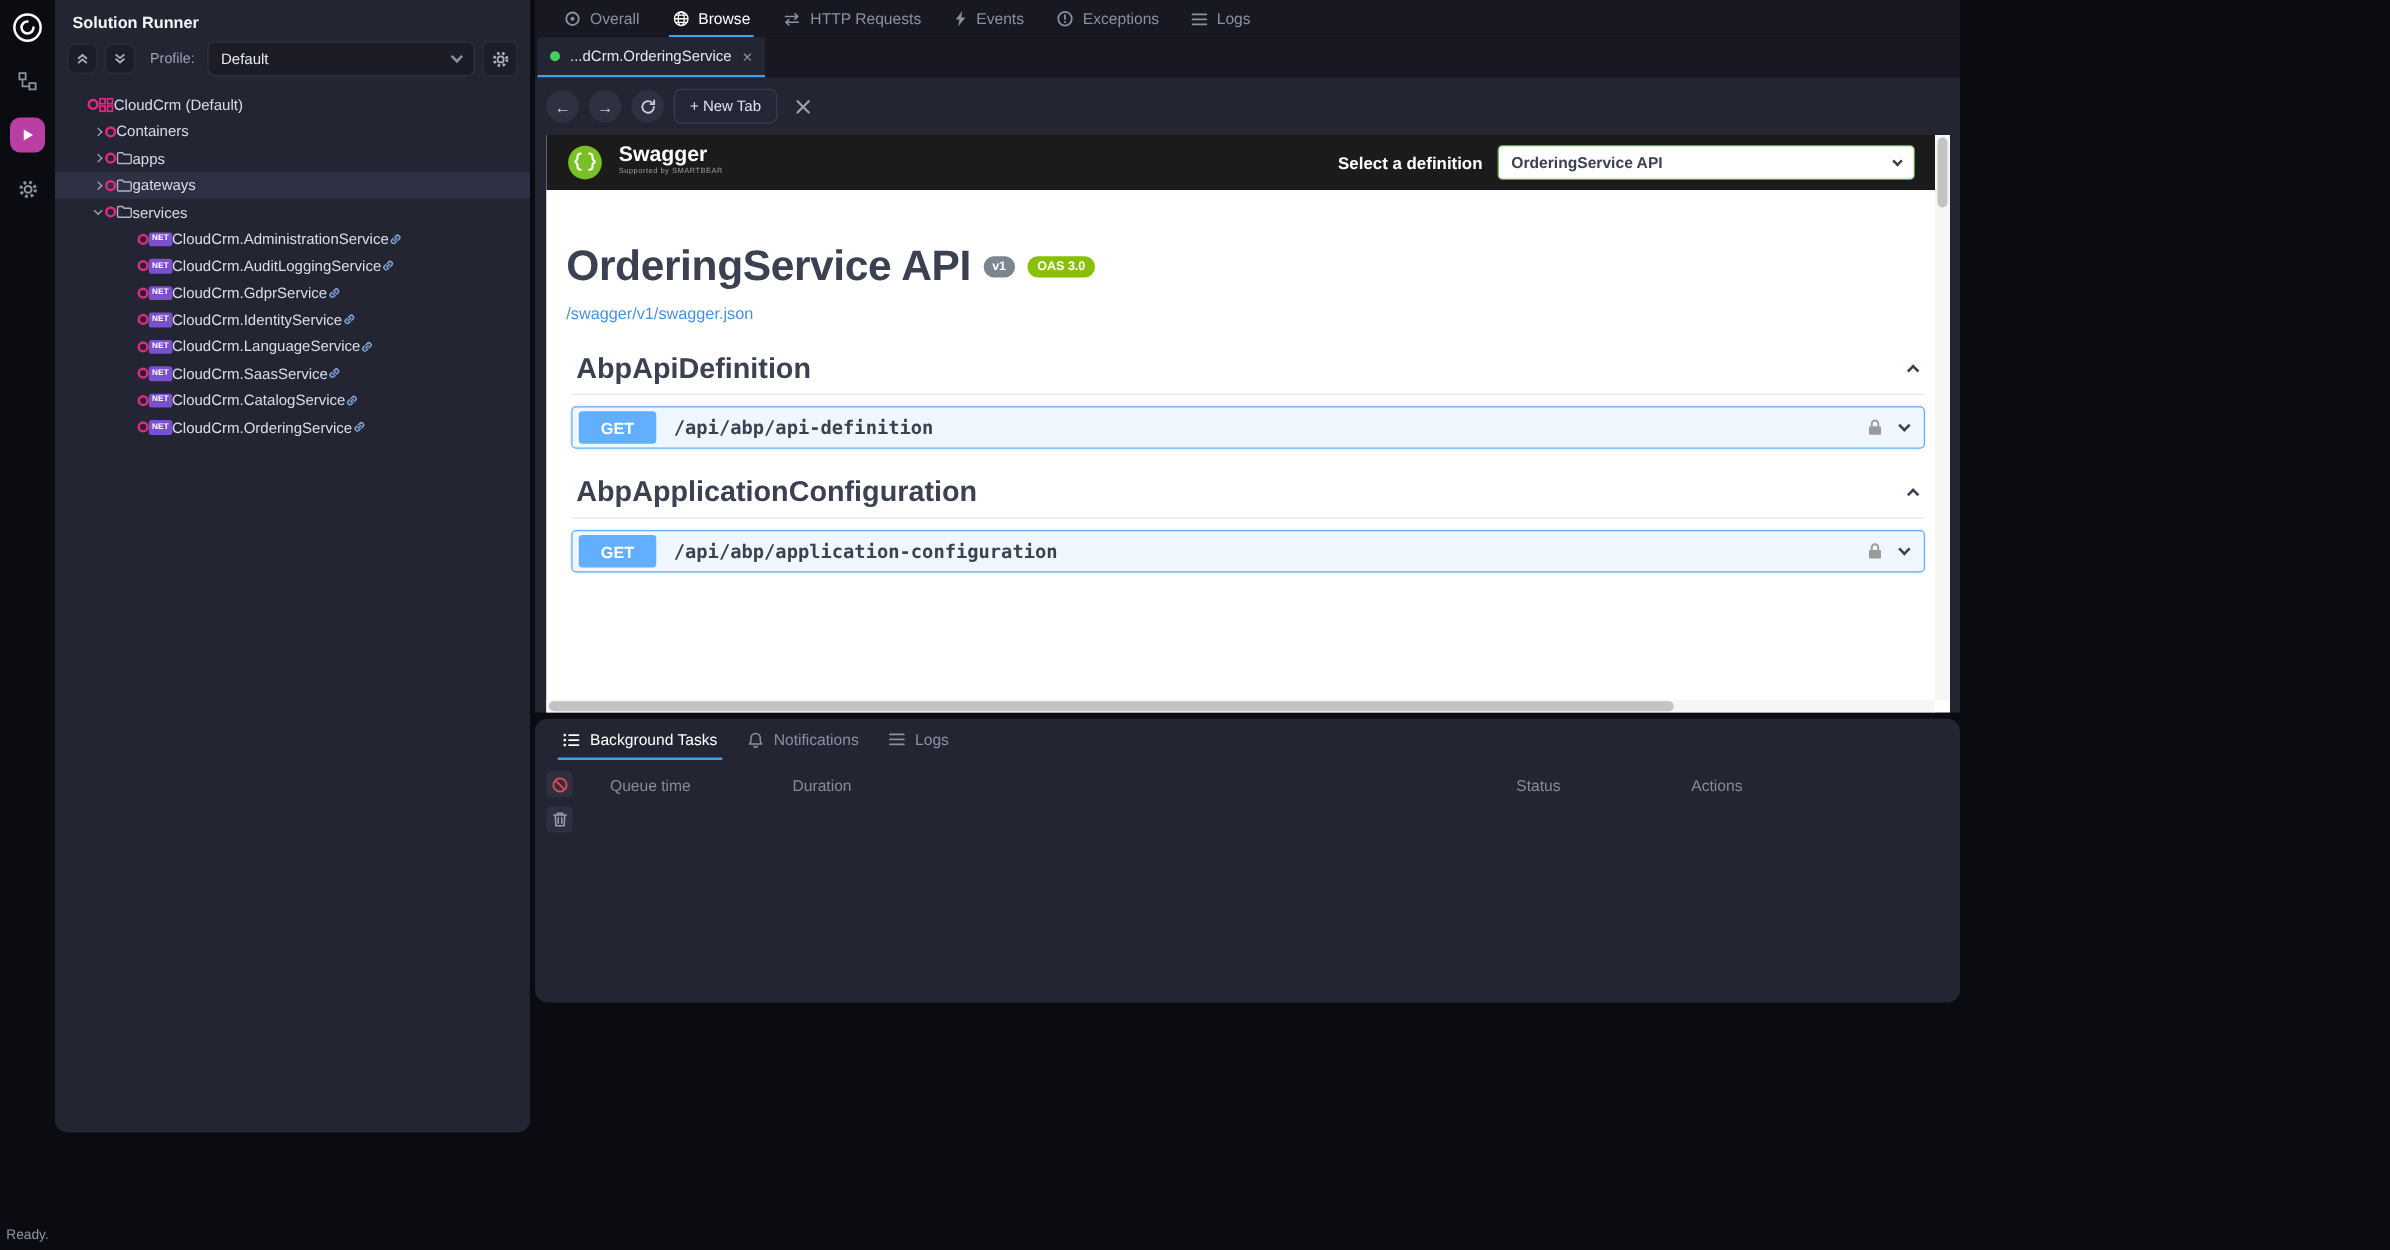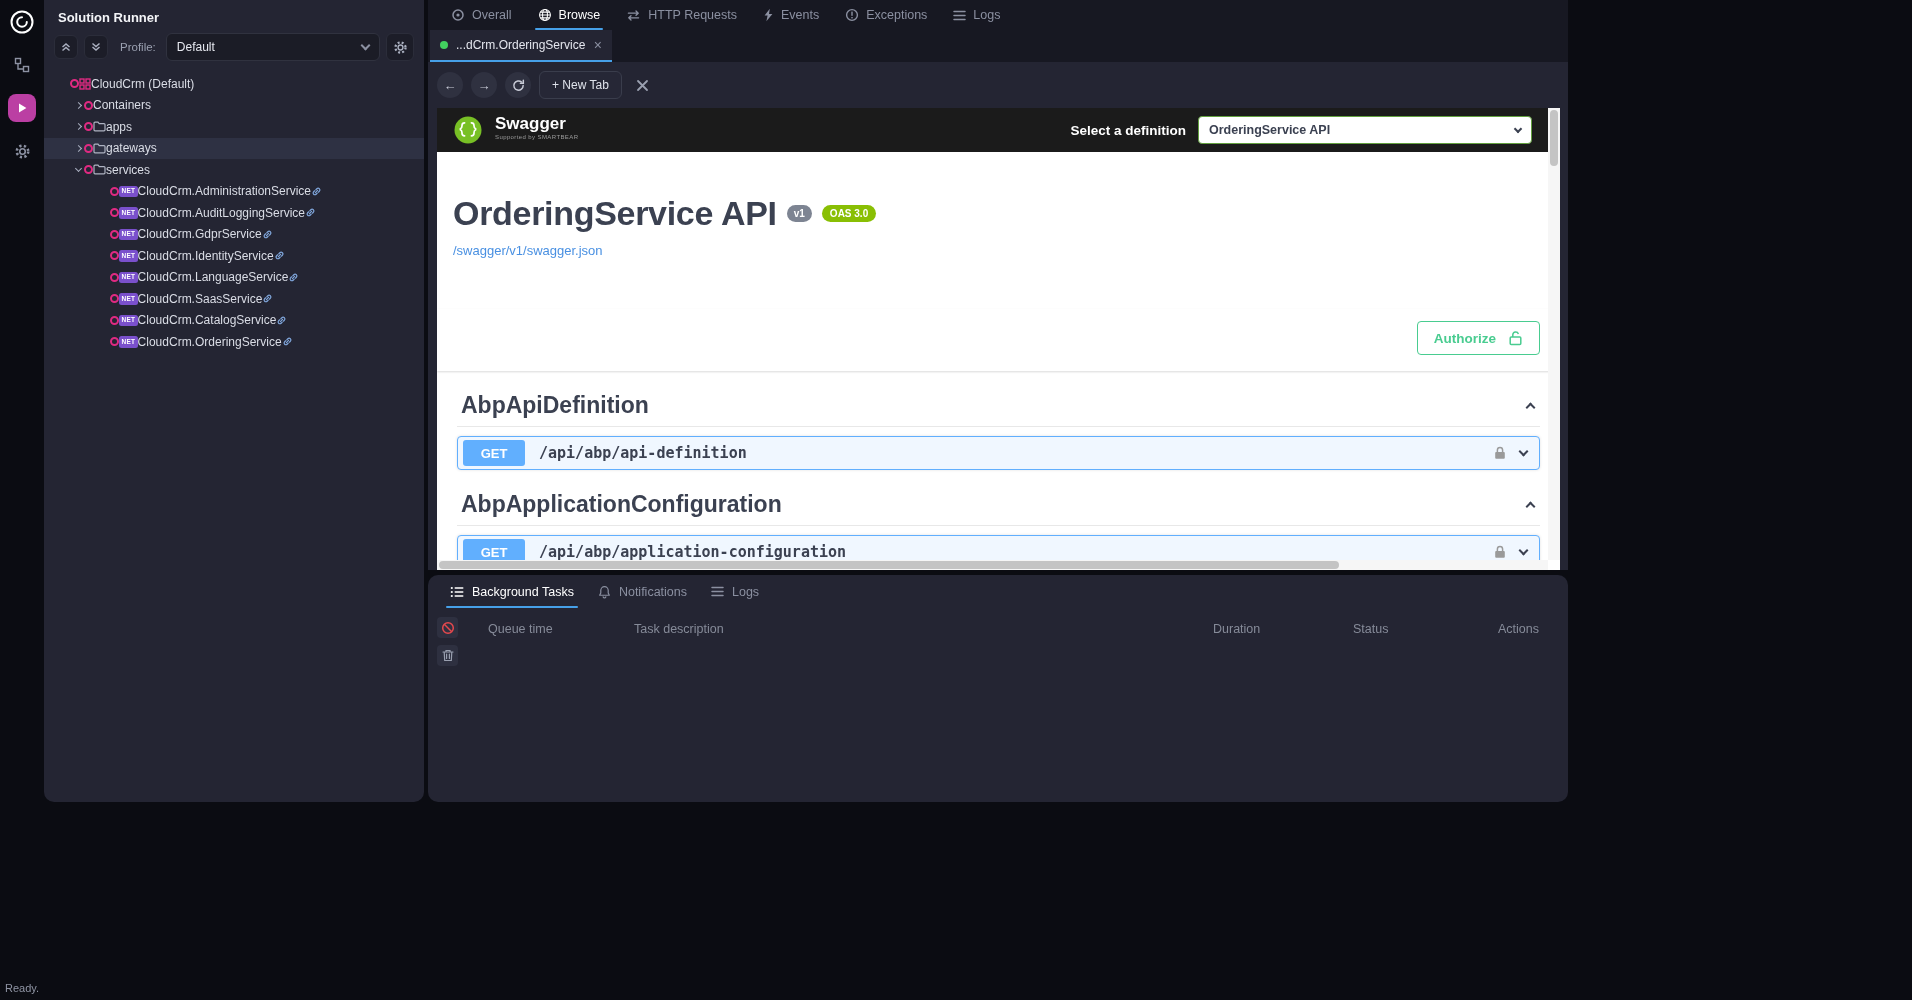--- a/index.html
+++ b/index.html
@@ -11,21 +11,21 @@
   .chev.r { transform:rotate(-45deg); }
   .chev.u { transform:rotate(-135deg); margin-top:3px; }
   .chev.sm { width:5px; height:5px; border-width:1.5px; }
 
   
   .rail { position:absolute; left:0; top:0; width:44px; height:100%; display:flex; flex-direction:column; align-items:center; padding-top:8px; gap:15px; }
   .rail-btn { width:28px; height:28px; display:flex; align-items:center; justify-content:center; color:#8d92a3; cursor:pointer; background:none; border:none; }
   .rail-btn.play { background:#bb3fa3; border-radius:8px; color:#fff; }
 
   
-  .solution { position:absolute; left:44px; top:0; width:380px; height:802px; background:#242533; border-radius:0 0 10px 10px; overflow:hidden; }
+  .solution { position:absolute; left:44px; top:0; width:380px; height:906px; background:#242533; border-radius:0 0 10px 10px; overflow:hidden; }
   .sol-title { padding:10px 14px 4px; font-size:13px; font-weight:bold; color:#f4f5f8; }
   .sol-toolbar { display:flex; align-items:center; gap:6px; padding:4px 10px 8px; }
   .sq-btn { width:24px; height:24px; border-radius:6px; background:#1c1d28; border:1px solid #2b2d3a; color:#aab0c0; display:flex; align-items:center; justify-content:center; cursor:pointer; flex:none; }
   .sq-btn.big { width:28px; height:28px; }
   .profile-label { font-size:11.5px; color:#9aa0b0; margin:0 4px 0 6px; white-space:nowrap; }
   .profile-select { flex:1; height:28px; background:#1b1c26; border:1px solid #30323f; border-radius:6px; display:flex; align-items:center; padding:0 10px; font-size:12px; color:#e7e9f0; cursor:pointer; }
   .profile-select .chev { margin-left:auto; color:#8b90a1; }
 
   .tree { margin-top:4px; font-size:12px; color:#dadde6; }
   .trow { height:21.5px; display:flex; align-items:center; gap:0; cursor:pointer; padding-left:28px; white-space:nowrap; }
@@ -418,29 +418,20 @@
 
       <div class="sw-info">
         <div class="sw-title-row">
           <span class="sw-title">OrderingService API</span>
           <span class="badge v">v1</span>
           <span class="badge oas">OAS 3.0</span>
         </div>
         <span class="sw-link">/swagger/v1/swagger.json</span>
       </div>
 
-      <div class="sw-scheme">
-        <button class="auth-btn">
-          <span>Authorize</span>
-          <svg width="15" height="16" viewBox="0 0 15 16" fill="none" stroke="currentColor" stroke-width="1.5">
-              <rect x="2.2" y="7" width="10.6" height="7.5" rx="1"></rect>
-              <path d="M4.8 7V4.6A2.9 2.9 0 0 1 10.4 4"></path>
-            </svg>
-        </button>
-      </div>
 
       <div class="sw-sections">
         <div class="sw-sec-head">
           <h3>AbpApiDefinition</h3>
           <span class="chev u sec-chev"></span>
         </div>
         <div class="op-row">
           <span class="op-method">GET</span>
           <span class="op-path">/api/abp/api-definition</span>
           <span class="op-right">
@@ -515,21 +506,20 @@
       </button>
       <button class="bt-icon-btn">
         <svg width="12" height="13" viewBox="0 0 12 13" fill="none" stroke="currentColor" stroke-width="1.2" stroke-linecap="round">
             <path d="M1 3h10M4 3V1.5h4V3M2.2 3l.5 8.5h6.6l.5-8.5M4.6 5v4.5M7.4 5v4.5"></path>
           </svg>
       </button>
     </div>
 
     <div class="bt-header">
       <span>Queue time</span>
-      <span>Task description</span>
       <span>Duration</span>
       <span>Status</span>
       <span>Actions</span>
     </div>
   </div>
 </section>
 
 <div class="statusbar">
   <span>Ready.</span>
 </div>

